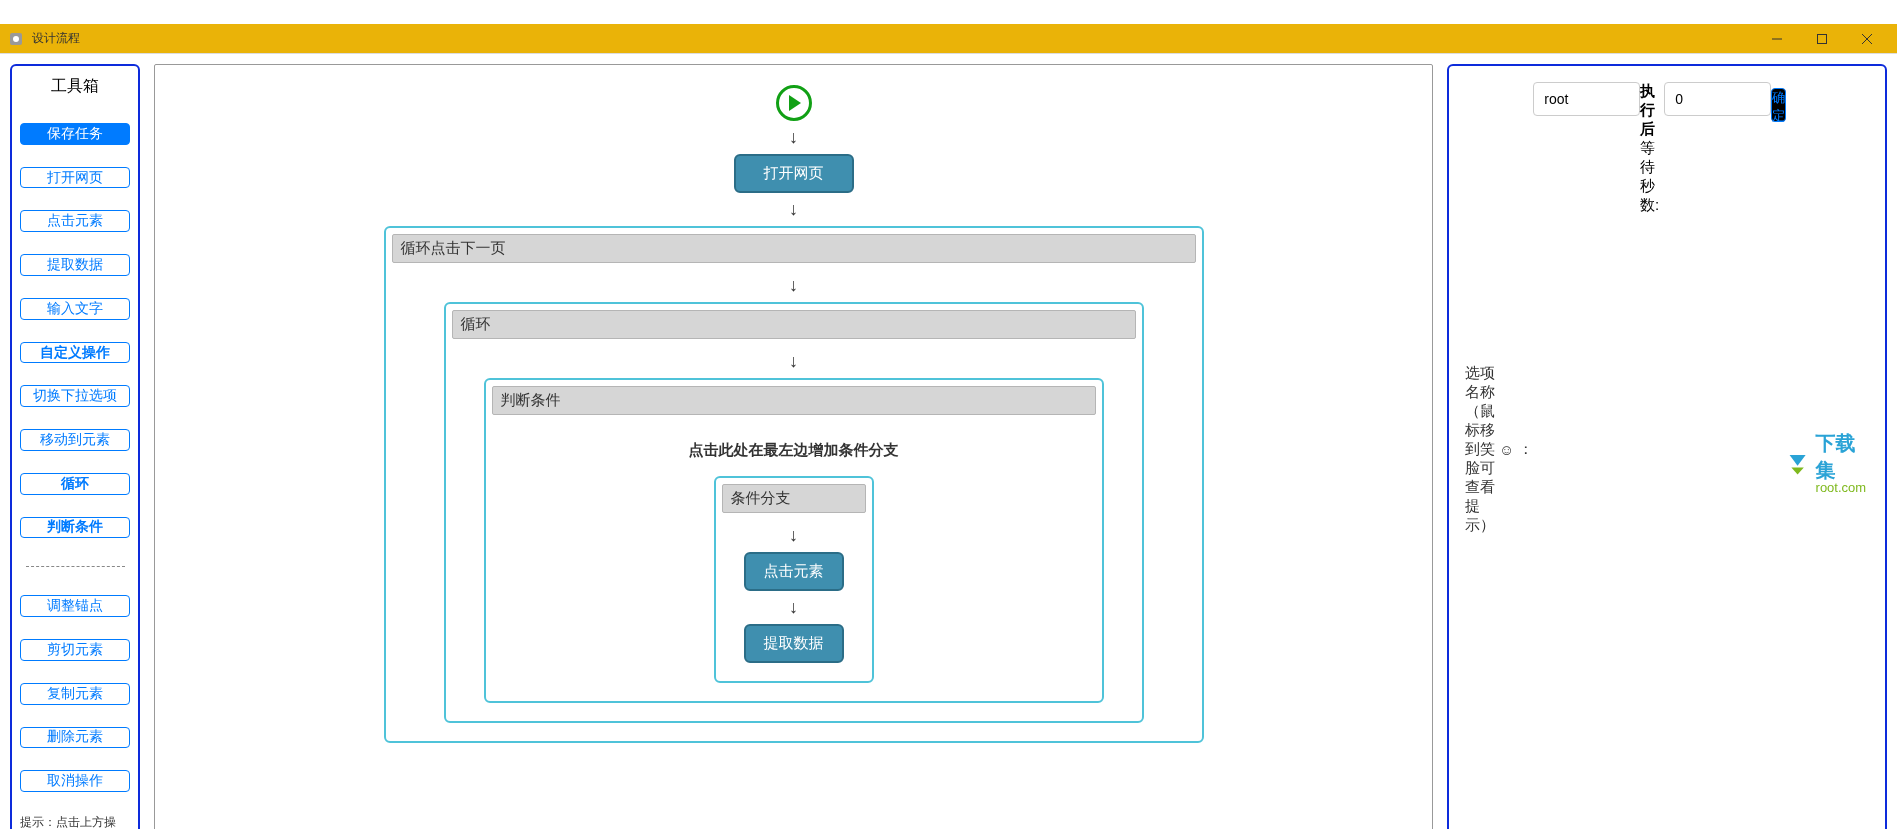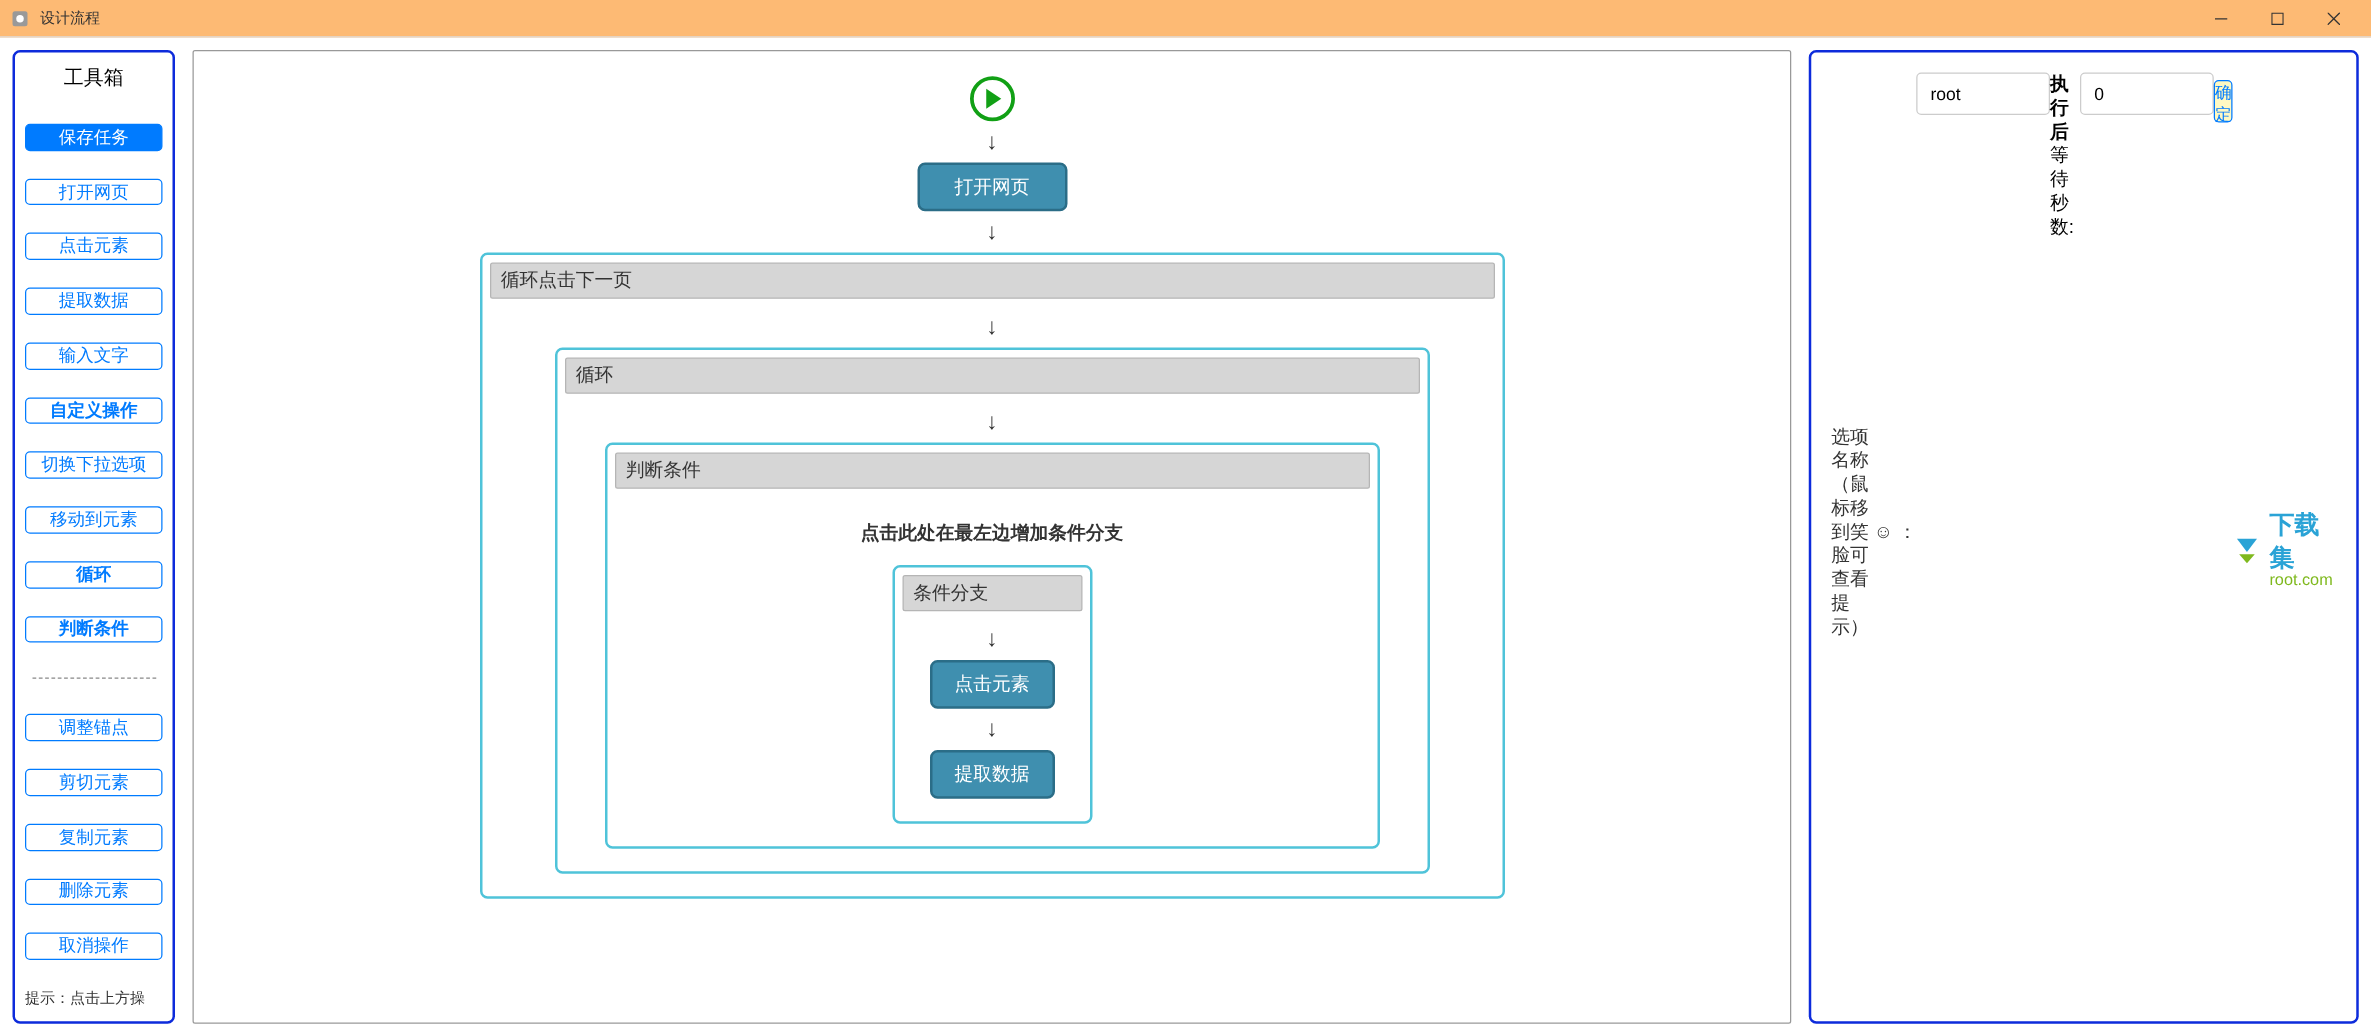--- a/index.html
+++ b/index.html
@@ -4,25 +4,26 @@
 <style>
 * { box-sizing: border-box; margin: 0; padding: 0; }
 body {
   font-family: "Microsoft YaHei", Arial, sans-serif;
   font-size: 14px;
   background: #fff;
   overflow: hidden;
 }
 .titlebar {
   height: 30px;
-  background: #fdba74;
+  background: #eab308;
   border-bottom: 1px solid #ddd;
   display: flex;
   align-items: center;
   padding: 0 8px;
+  margin-top: 24px;
 }
 .titlebar-icon {
   width: 16px; height: 16px;
   margin-right: 8px;
   display: inline-block;
 }
 .titlebar-title {
   color: #333;
   font-size: 12px;
   flex: 1;
@@ -219,21 +220,21 @@
 .form-label2 {
   font-size: 15px;
   margin-bottom: 8px;
 }
 .form-label2 b { font-weight: bold; }
 .confirm-btn {
   width: 54px;
   height: 34px;
   border: 1px solid #007bff;
   border-radius: 4px;
-  background: #fef9c3;
+  background: #000000;
   color: #007bff;
   cursor: pointer;
   margin-top: 6px;
 }
 .watermark {
   margin-top: 18px;
   align-self: center;
   display: flex;
   align-items: center;
   gap: 6px;

